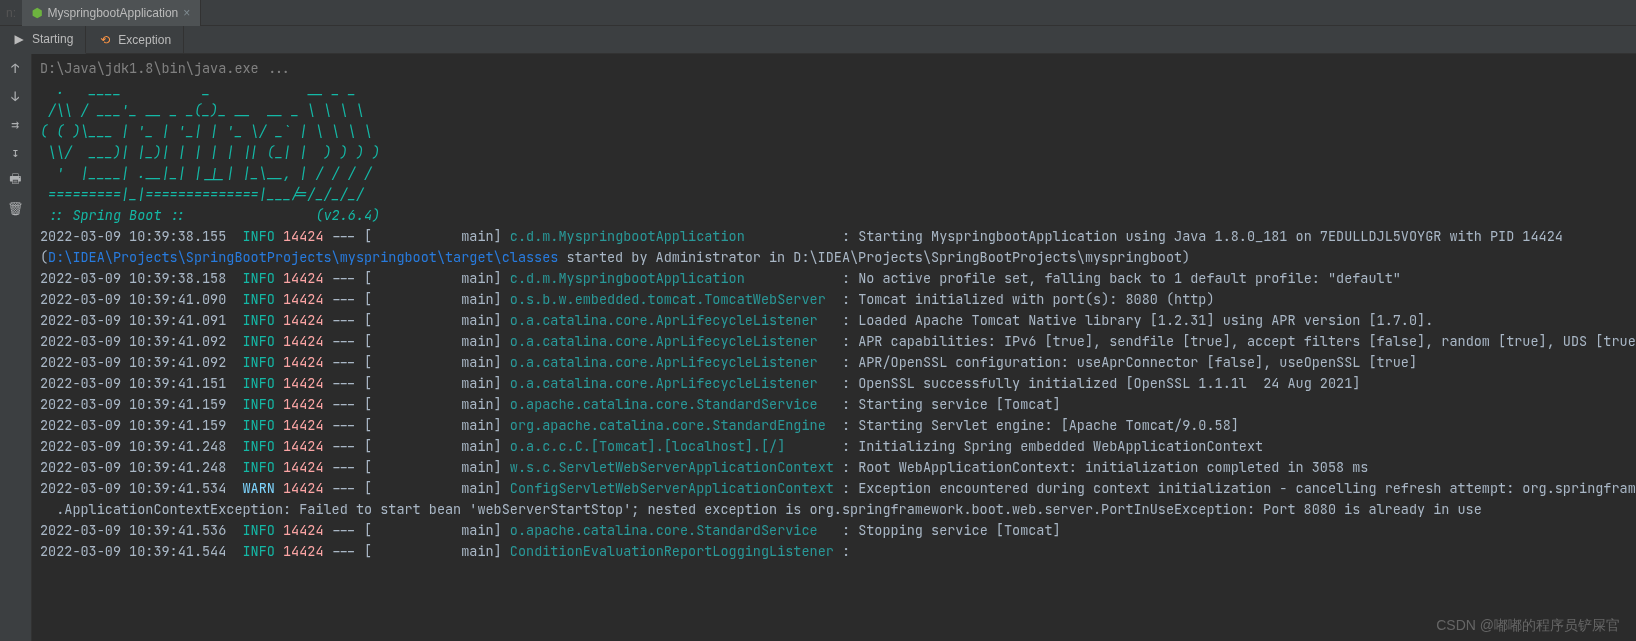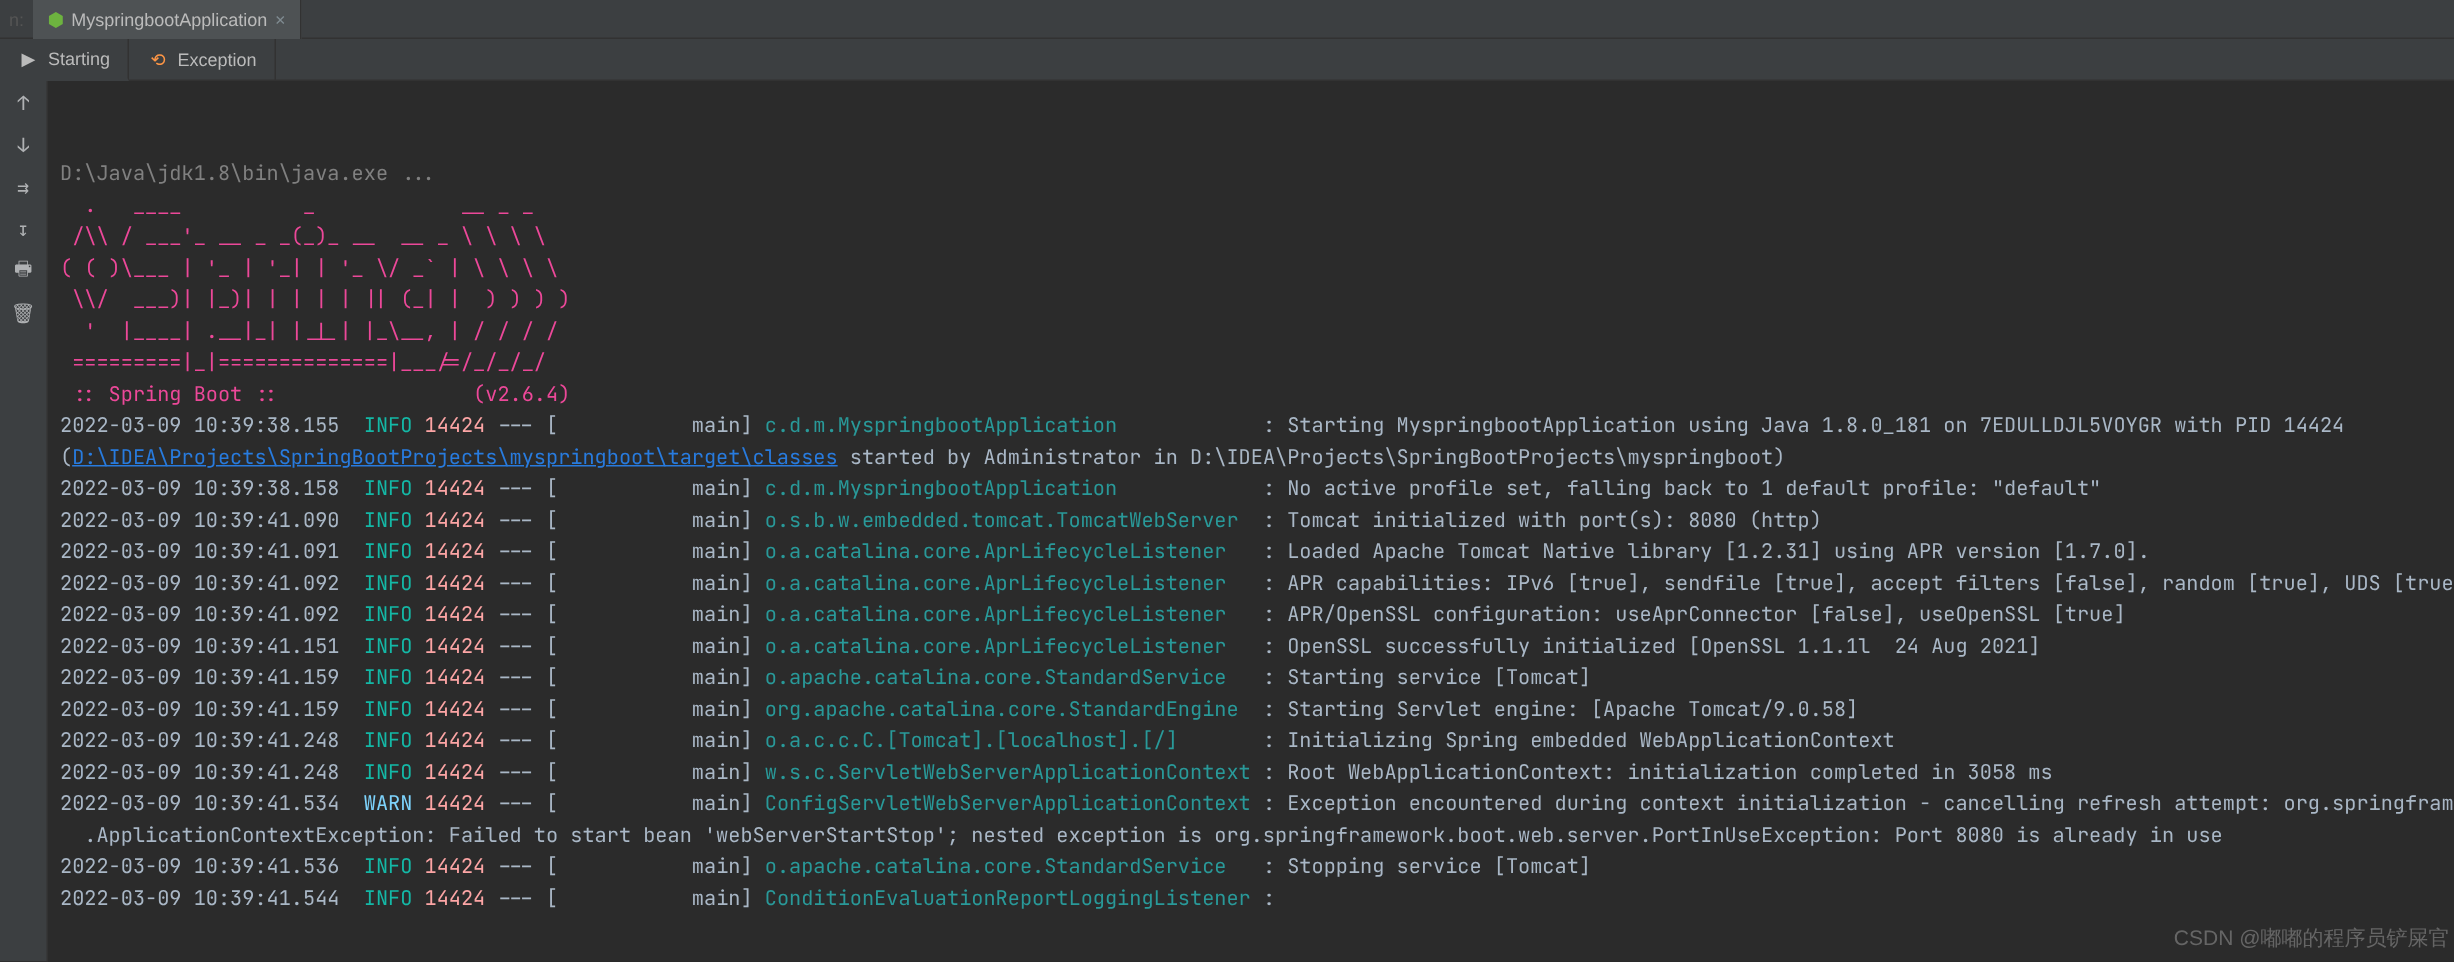--- a/index.html
+++ b/index.html
@@ -76,32 +76,31 @@
     cursor:pointer;
   }
   .console-area {
     flex: 1;
     background: #2b2b2b;
     padding: 4px 8px;
     white-space: pre;
     overflow: hidden;
     line-height: 21px;
     font-size: 13.5px;
-    margin-top: 48px;
   }
   .gray { color: #808080; }
-  .link { color: #287bde; text-decoration: underline; cursor:pointer;text-align:right; }
+  .link { color: #287bde; cursor:pointer;text-align:right; }
   .lvl-info { color: #14b8a6; }
   .lvl-warn { color: #7dd3fc; }
   .pid { color: #fca5a5; }
   .cyan { color: #5f9ea0; color:#299999; }
   .msg { color: #a9b7c6; }
-  .banner { color:#ec4899; }
+  .banner { color:#14b8a6;font-style:italic; }
   .watermark {
-    position:absolute; bottom:6px; right:3px;
+    position:absolute; bottom:6px; right:16px;
     color:#8c8c8c; font-family:sans-serif; font-size:14px;
     opacity:0.6;
   }
   .nlabel { color:#555555; font-family:sans-serif; font-size:12px; padding:0 6px; }
 </style>
 </head>
 <body>
 
 <div class="top-bar">
   <span class="nlabel">n:</span>

